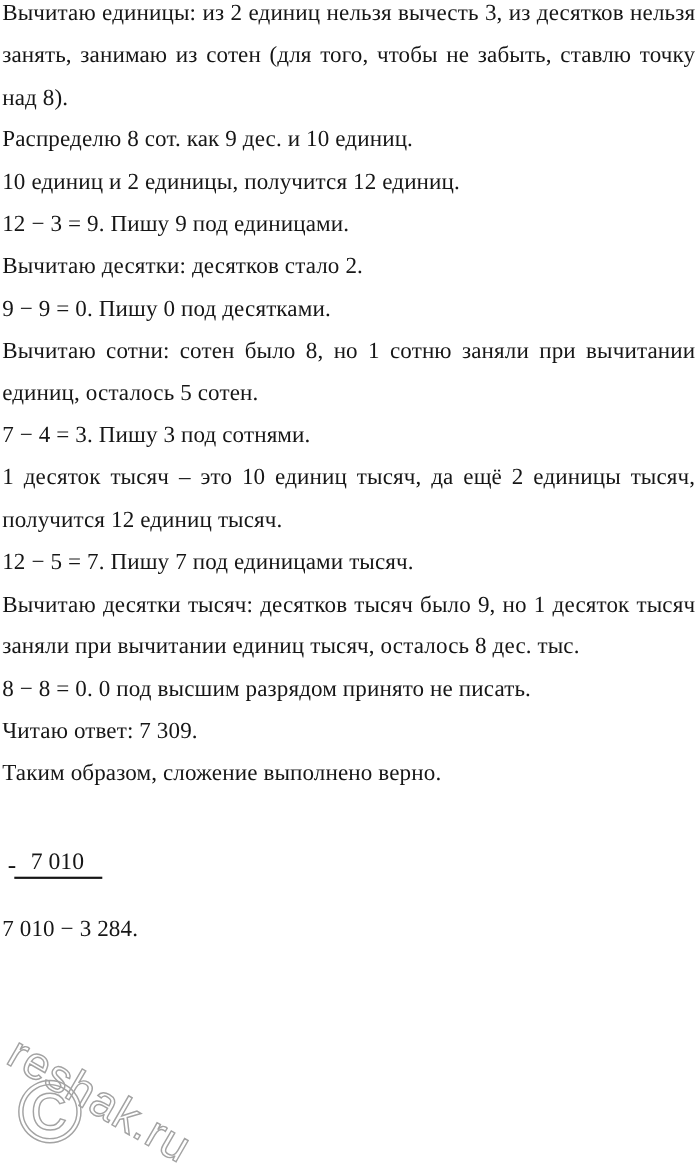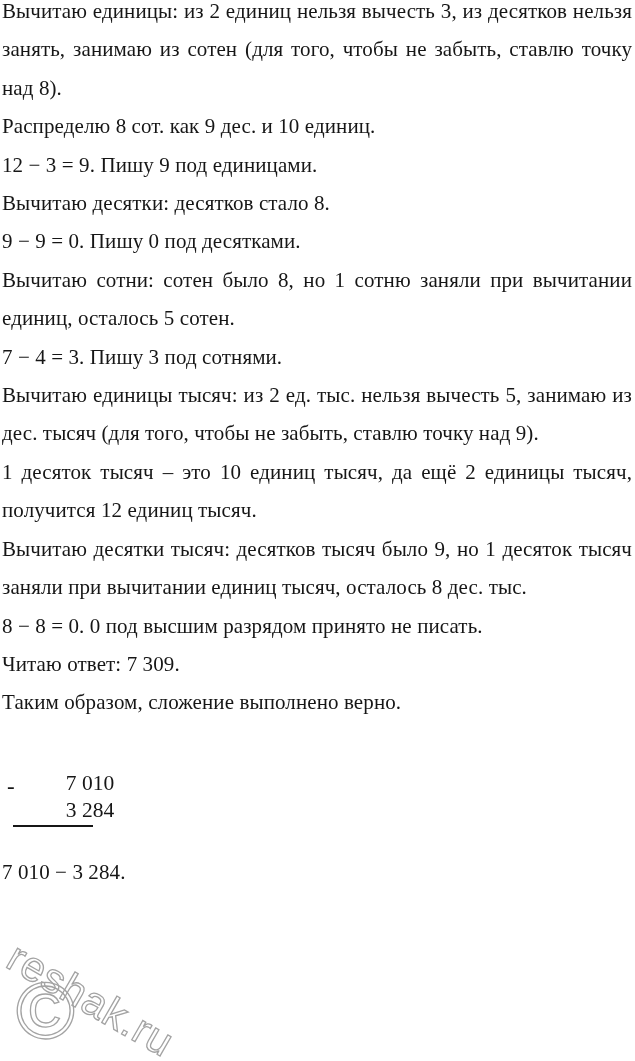--- a/index.html
+++ b/index.html
@@ -32,21 +32,21 @@
   .colsub {
     position: relative;
     margin-top: 48px;
     width: 150px;
     font-size: 21.5px;
   }
   .colsub .row {
     line-height: 27.5px;
     padding-left: 26px;
     white-space: pre;
-    text-align: center;
+    text-align: left;
   }
   .colsub .op {
     position: absolute;
     left: 5px;
     top: 3px;
     font-size: 23px;
     line-height: 27.5px;
   }
   .colsub .rule {
     height: 2px;
@@ -84,37 +84,37 @@
 <svg class="watermark" width="220" height="133" viewBox="0 0 220 133" overflow="visible">
   <text class="wm-copy" x="16" y="110">©</text>
   <text class="wm-name" x="4" y="38" transform="rotate(30 4 38)">reshak.ru</text>
 </svg>
 
 <div class="doc">
 
   <div class="body-text">
     <p>Вычитаю единицы: из 2 единиц нельзя вычесть 3, из десятков нельзя занять, занимаю из сотен (для того, чтобы не забыть, ставлю точку над 8).</p>
     <p>Распределю 8 сот. как 9 дес. и 10 единиц.</p>
+    <p>10 единиц и 2 единицы, получится 12 единиц.</p>
     <p>12 − 3 = 9. Пишу 9 под единицами.</p>
-    <p>Вычитаю десятки: десятков стало 8.</p>
+    <p>Вычитаю десятки: десятков стало 2.</p>
     <p>9 − 9 = 0. Пишу 0 под десятками.</p>
     <p>Вычитаю сотни: сотен было 8, но 1 сотню заняли при вычитании единиц, осталось 5 сотен.</p>
     <p>7 − 4 = 3. Пишу 3 под сотнями.</p>
-    <p>Вычитаю единицы тысяч: из 2 ед. тыс. нельзя вычесть 5, занимаю из дес. тысяч (для того, чтобы не забыть, ставлю точку над 9).</p>
     <p>1 десяток тысяч – это 10 единиц тысяч, да ещё 2 единицы тысяч, получится 12 единиц тысяч.</p>
+    <p>12 − 5 = 7. Пишу 7 под единицами тысяч.</p>
     <p>Вычитаю десятки тысяч: десятков тысяч было 9, но 1 десяток тысяч заняли при вычитании единиц тысяч, осталось 8 дес. тыс.</p>
     <p>8 − 8 = 0. 0 под высшим разрядом принято не писать.</p>
     <p>Читаю ответ: 7 309.</p>
     <p>Таким образом, сложение выполнено верно.</p>
   </div>
 
   <div class="colsub">
     <span class="op">-</span>
     <div class="row">7 010</div>
-    <div class="row">3 284</div>
     <div class="rule"></div>
   </div>
 
   <div class="body-text conclusion">
     <p>7 010 − 3 284.</p>
   </div>
 
 </div>
 
 </body></html>

